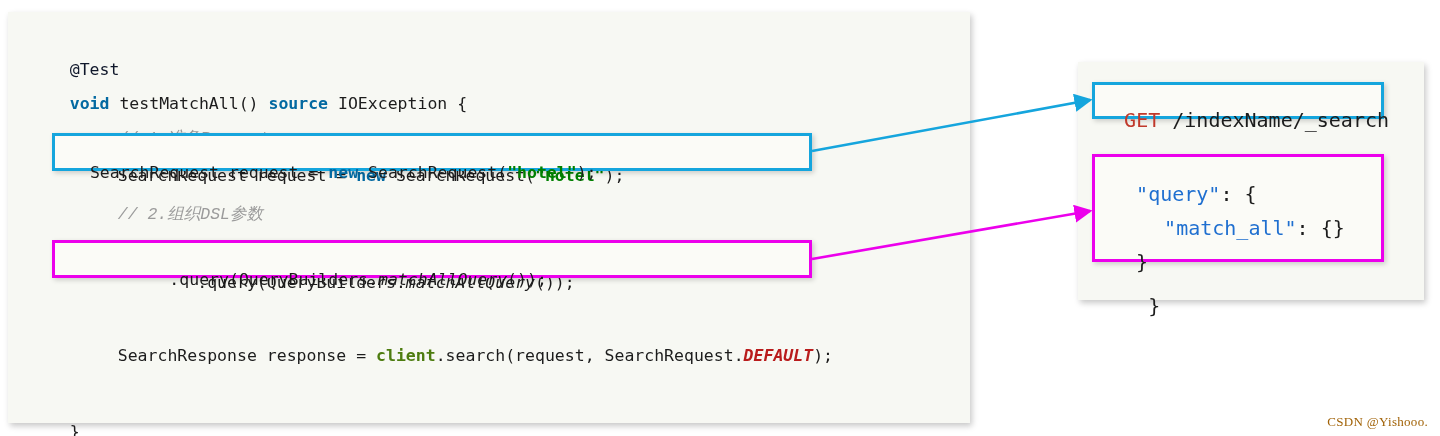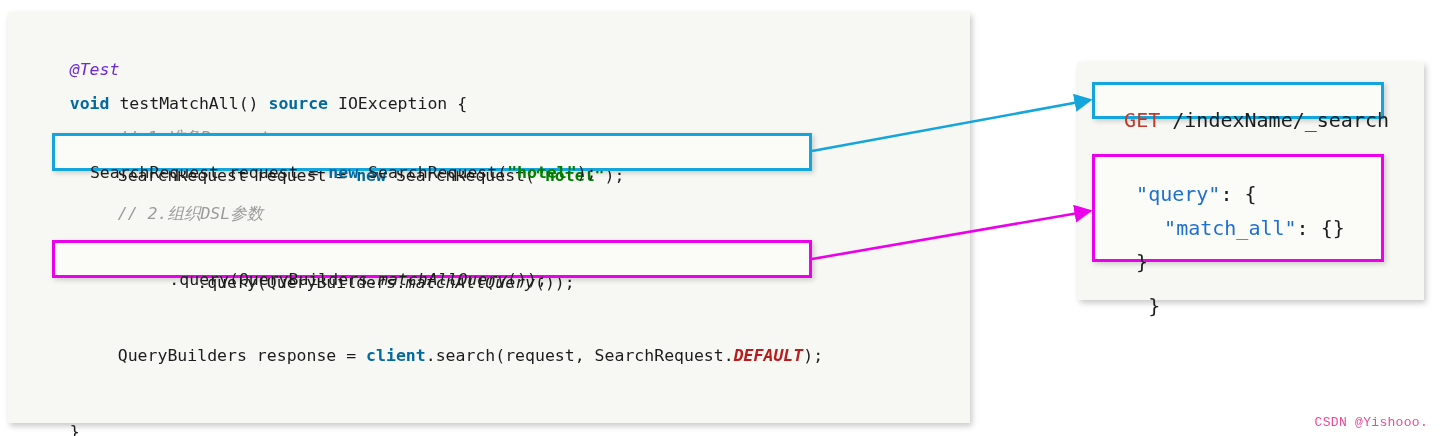--- a/index.html
+++ b/index.html
@@ -37,24 +37,24 @@
     font-size: 16.5px;
     line-height: 20px;
     color: #1c1c1c;
     letter-spacing: 0px;
   }
 
   .ind1 { left: 70px; }
   .ind2 { left: 70px; }
 
   .kw       { color: #0369a1; font-weight: bold; }
-  .anno     { color: #6d28d9; font-style: italic; }
+  .anno     { color: #0f172a; }
   .str      { color: #008000; font-weight: bold; }
-  .cmt      { color: #9b9b9b; font-style: italic; }
-  .field    { color: #0369a1; font-weight: bold; }
+  .cmt      { color: #9b9b9b; font-style: italic; font-family: Liberation Mono, monospace; }
+  .field    { color: #4d7c0f; font-weight: bold; }
   .staticf  { color: #b91c1c; font-weight: bold; font-style: italic; }
   .method-i { font-style: italic; }
 
   
   .hl-box {
     position: absolute;
     background: #fbfbf7;
     box-shadow: 2px 2px 5px rgba(0,0,0,0.18);
     box-sizing: border-box;
   }
@@ -91,23 +91,23 @@
     left: 0; top: 0;
     width: 1440px; height: 436px;
     pointer-events: none;
   }
 
   
   #watermark {
     position: absolute;
     right: 12px;
     bottom: 6px;
-    font-family: Liberation Mono, monospace;
+    font-family: Liberation Serif, serif;
     font-size: 13px;
-    color: #ec4899;
+    color: #a16207;
     letter-spacing: 0.3px;
     text-align: center;
   }
 </style>
 </head>
 <body>
 
 <div class="panel" id="code-panel">
 
   <div class="code-line" style="top:28px;">
@@ -133,21 +133,21 @@
   <div class="code-line ind1" style="top:206px;">
     <span>request.source()</span>
   </div>
 
   <div class="code-line ind2" style="top:241px;">
     <span>        .query(QueryBuilders.</span><span class="method-i">matchAllQuery</span><span>());</span>
   </div>
 
 
   <div class="code-line ind1" style="top:314px;">
-    <span>QueryBuilders response = </span><span class="field">client</span><span>.search(request, SearchRequest.</span><span class="staticf">DEFAULT</span><span>);</span>
+    <span>SearchResponse response = </span><span class="field">client</span><span>.search(request, SearchRequest.</span><span class="staticf">DEFAULT</span><span>);</span>
   </div>
 
 
   <div class="code-line" style="top:390px;">
     <span>}</span>
   </div>
 </div>
 
 <div class="hl-box hl-cyan" id="hl-search-request"></div>
 <div class="hl-box hl-magenta" id="hl-query-line"></div>

